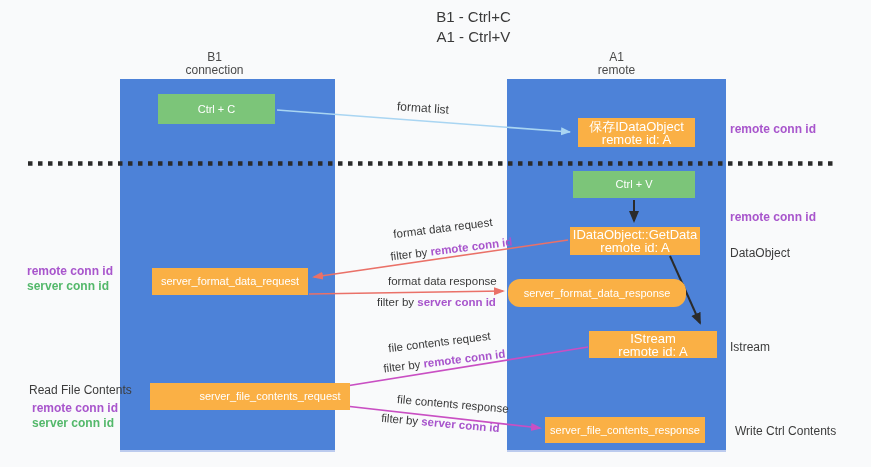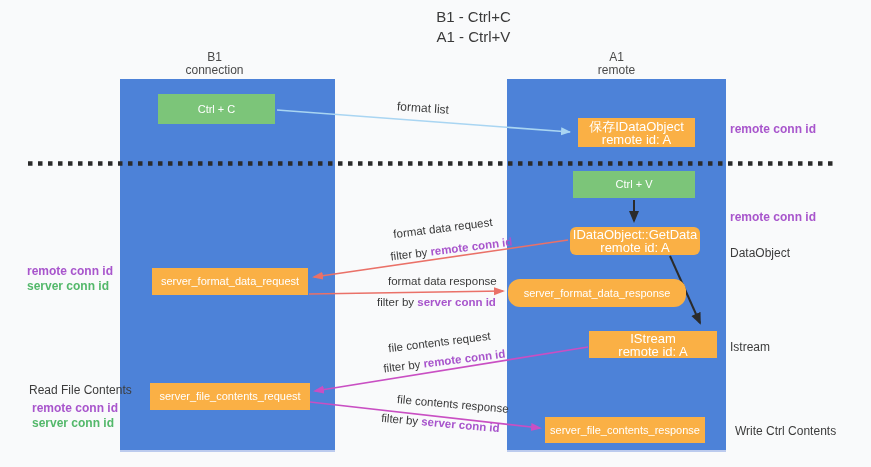--- a/index.html
+++ b/index.html
@@ -98,39 +98,39 @@
 
   <div class="box orange" style="left:578px; top:118px; width:117px; height:29px;">
     <span class="l2">保存IDataObject</span>
     <span class="l2">remote id: A</span>
   </div>
 
   <div class="box green" style="left:573px; top:171px; width:122px; height:27px;">
     <span>Ctrl + V</span>
   </div>
 
-  <div class="box orange" style="left:570px; top:227px; width:130px; height:28px;border-radius:6px;">
+  <div class="box orange" style="left:570px; top:227px; width:130px; height:28px;">
     <span class="l2">IDataObject::GetData</span>
     <span class="l2">remote id: A</span>
   </div>
 
   <div class="box orange" style="left:152px; top:268px; width:156px; height:27px;">
     <span>server_format_data_request</span>
   </div>
 
   <div class="box orange" style="left:508px; top:279px; width:178px; height:28px;border-radius:12px;">
     <span>server_format_data_response</span>
   </div>
 
   <div class="box orange" style="left:589px; top:331px; width:128px; height:27px;">
     <span class="l2">IStream</span>
     <span class="l2">remote id: A</span>
   </div>
 
-  <div class="box orange" style="left:150px; top:383px; width:160px; height:27px;">
+  <div class="box orange" style="left:150px; top:383px; width:160px; height:27px;padding-left:40px;">
     <span>server_file_contents_request</span>
   </div>
 
   <div class="box orange" style="left:545px; top:417px; width:160px; height:26px;">
     <span>server_file_contents_response</span>
   </div>
 
   <div class="flow" style="left:397px; top:101px; transform:rotate(4deg); font-size:12px;">format list</div>
 
   <div class="flow" style="left:393px; top:222px; transform:rotate(-7deg);">format data request</div>

